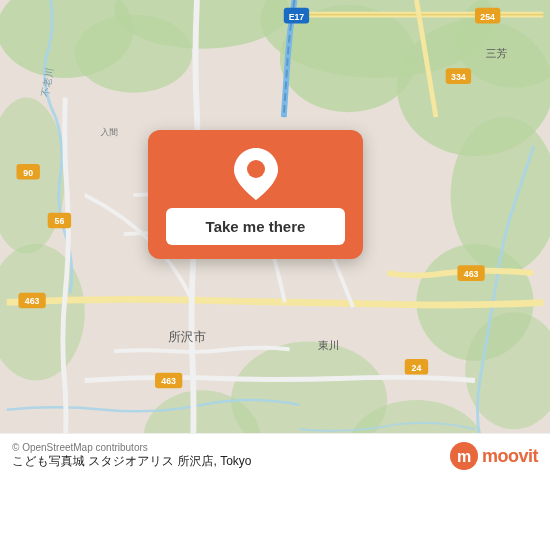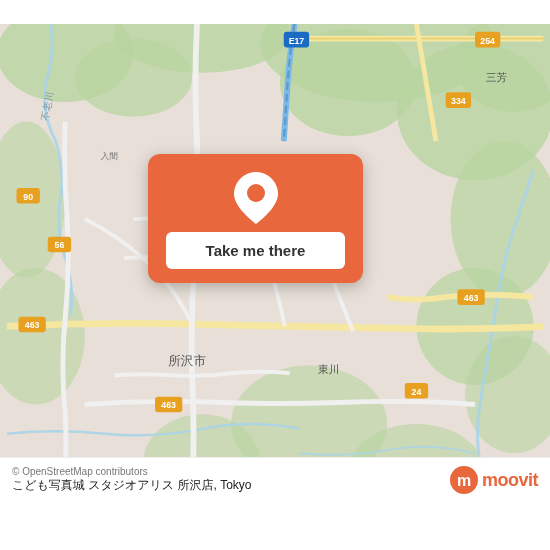--- a/index.html
+++ b/index.html
@@ -11,21 +11,20 @@
       font-family: Arial, sans-serif;
       position: relative;
     }
 
     #map-container {
       width: 550px;
       height: 478px;
       position: relative;
       background-color: #e8e0d8;
       overflow: hidden;
-      margin-top: 24px;
     }
 
     
     #map-svg {
       position: absolute;
       top: 0;
       left: 0;
       width: 100%;
       height: 100%;
     }

